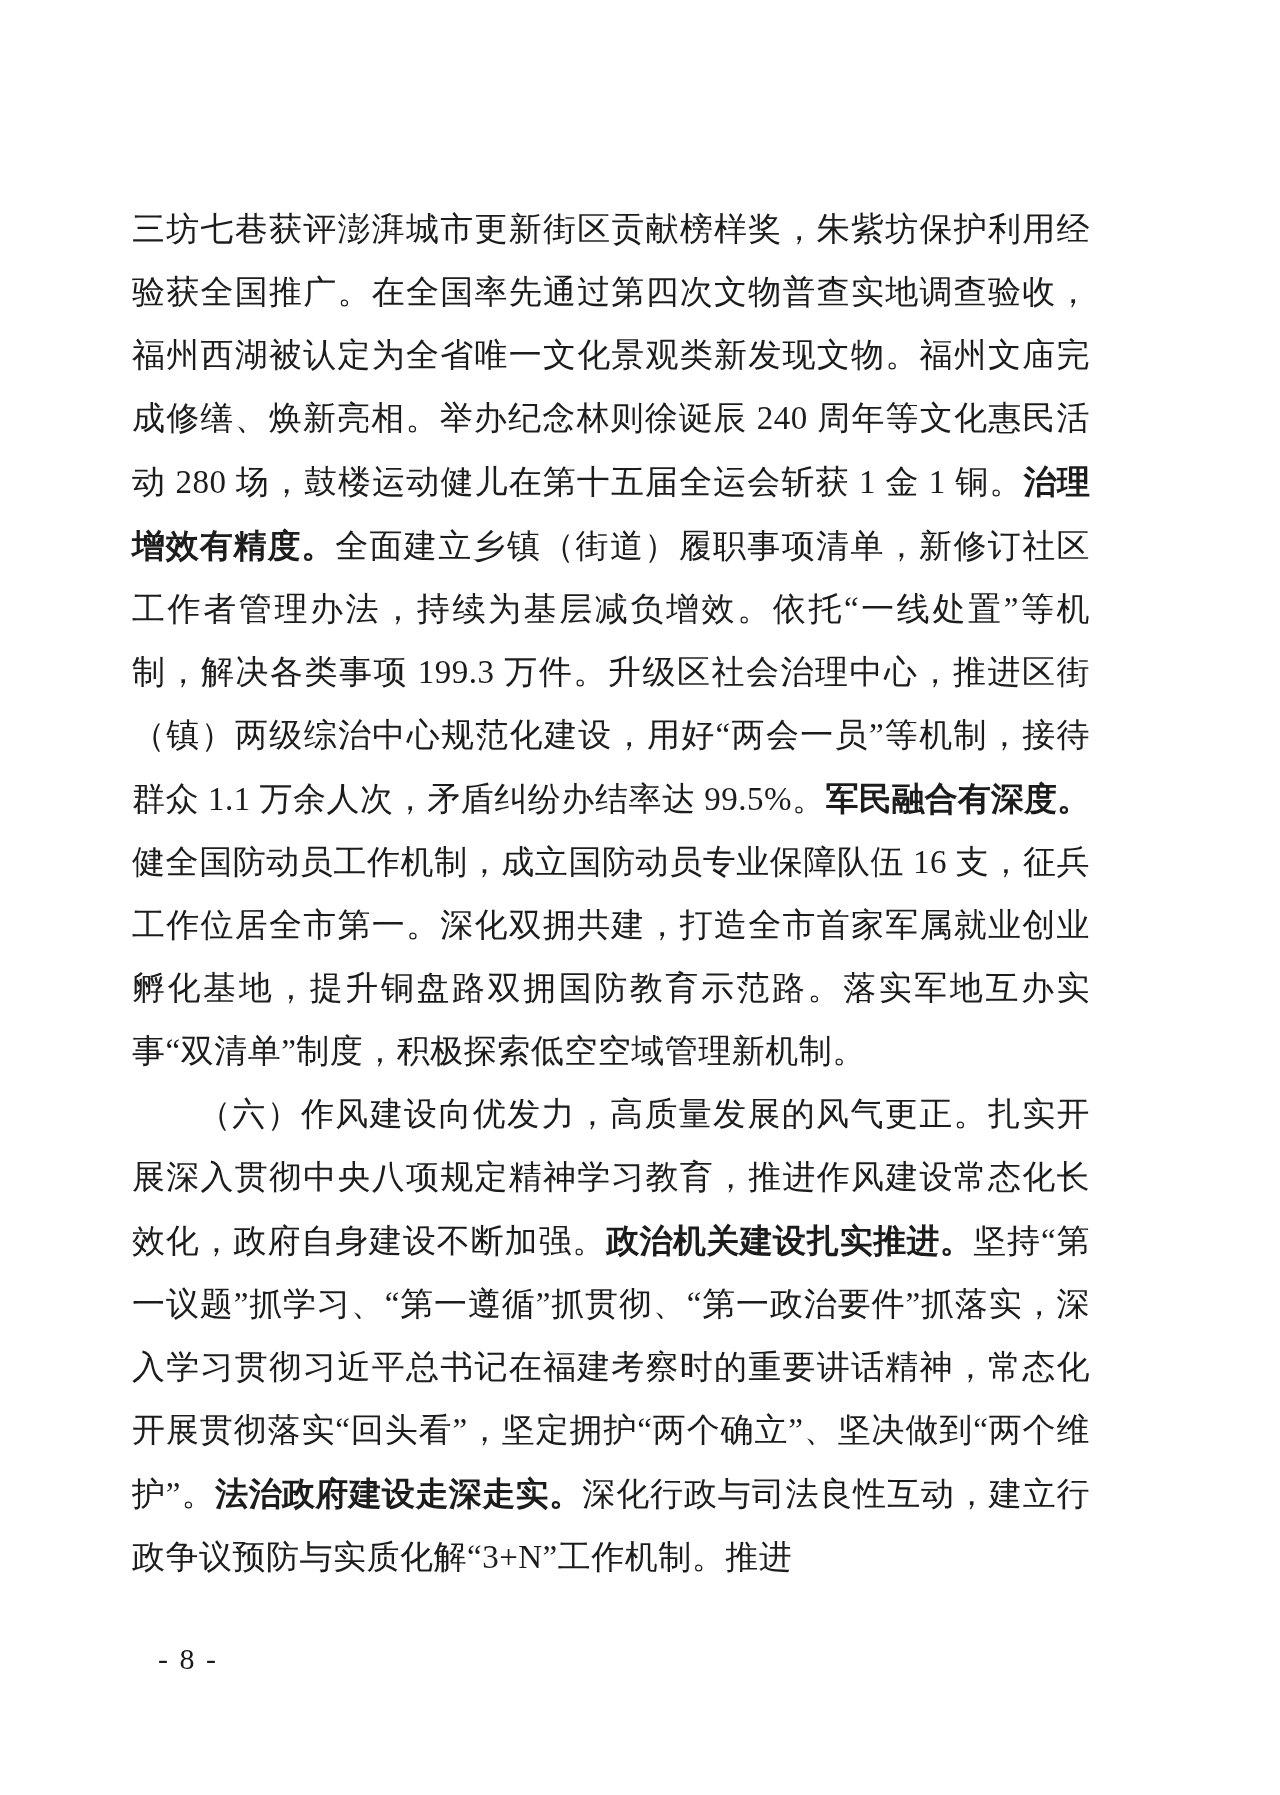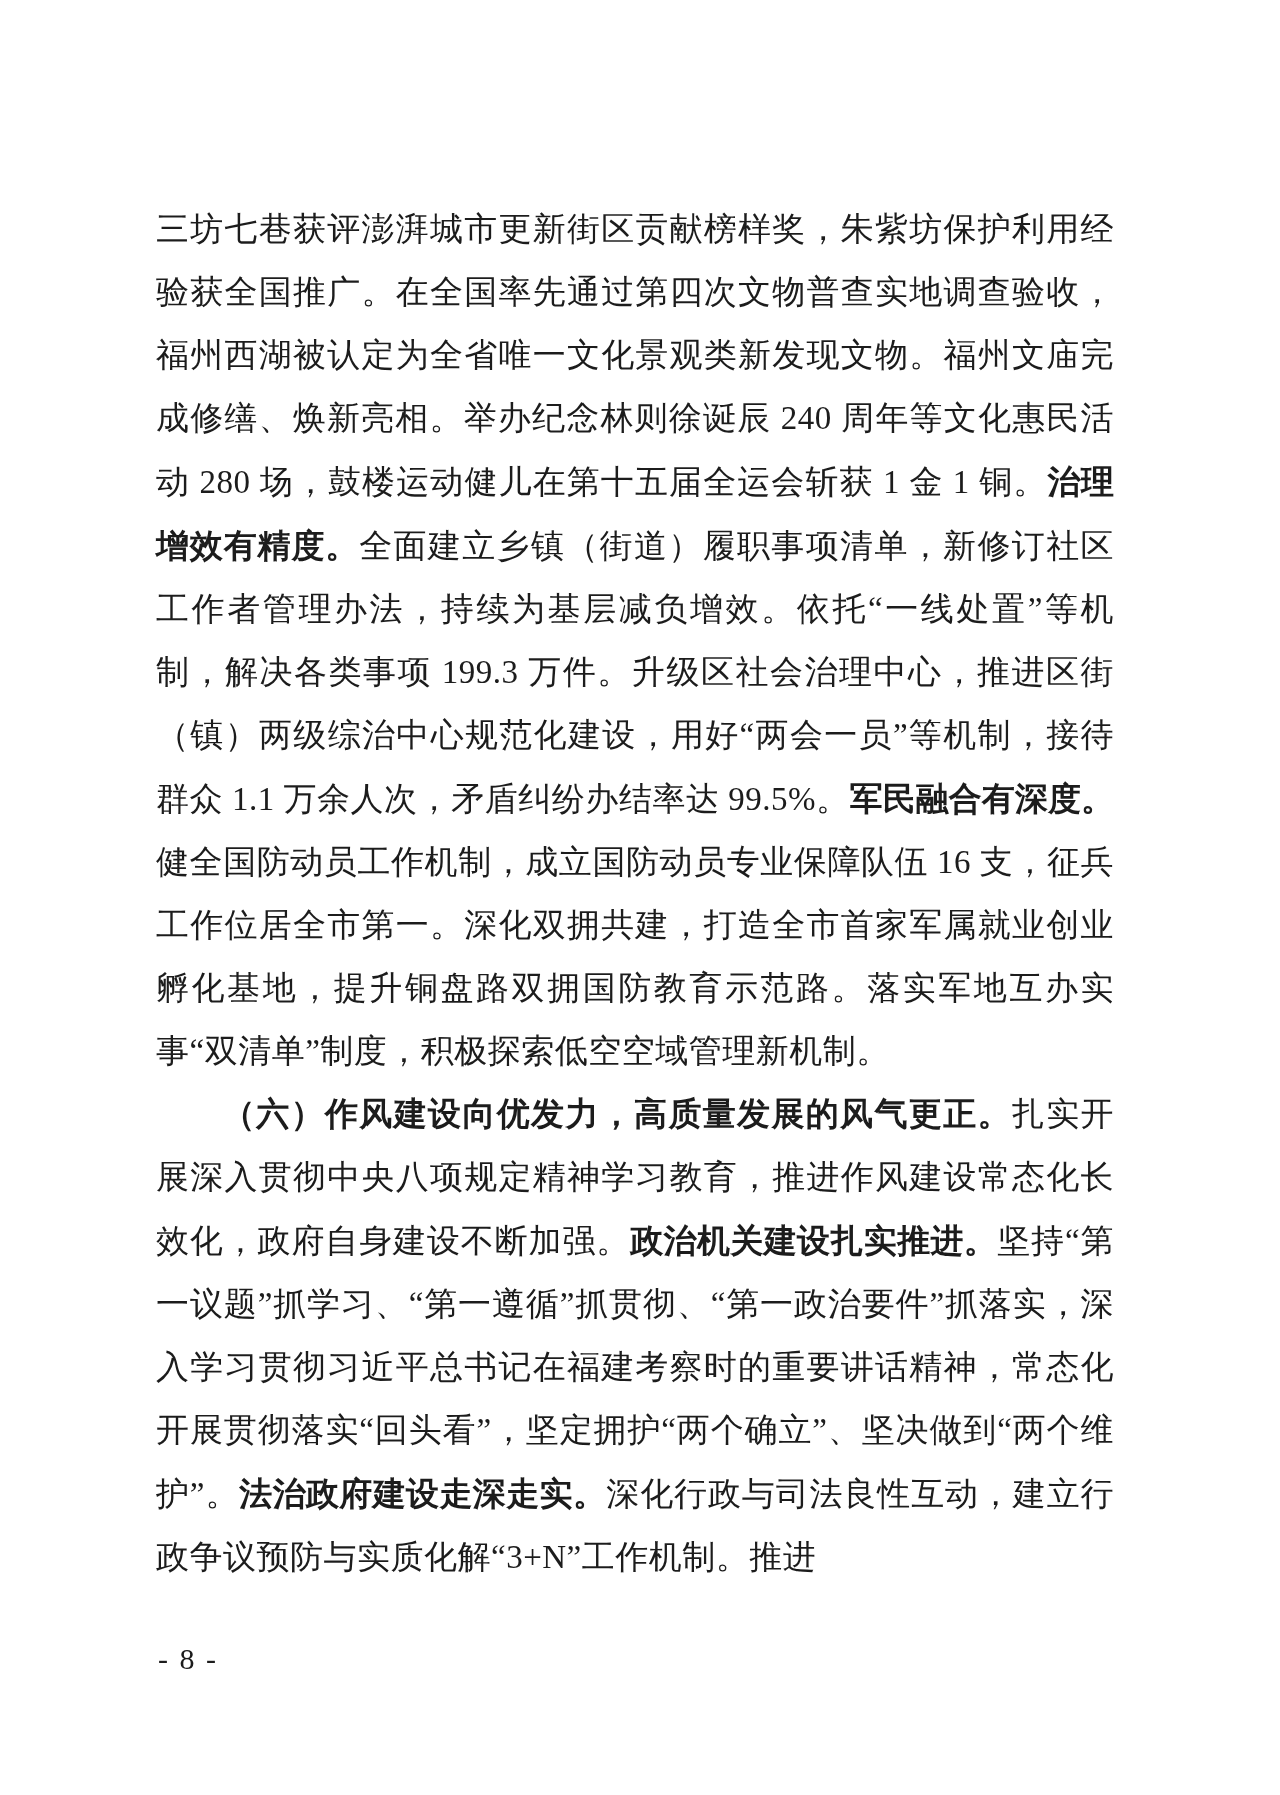--- a/index.html
+++ b/index.html
@@ -15,21 +15,21 @@
     font-family: "Liberation Serif", "DejaVu Serif", serif;
     color: #1c1c1c;
   }
   .doc-page {
     position: absolute;
     inset: 0;
     background: #ffffff;
   }
   .text-block {
     position: absolute;
-    left: 156px;
+    left: 132px;
     top: 198px;
     width: 958px;
     font-size: 33px;
     line-height: 63px;
     text-align: justify;
     text-justify: inter-ideograph;
     letter-spacing: 0.5px;
   }
   .text-block p {
     margin: 0;
@@ -42,21 +42,21 @@
     font-weight: 400;
   }
   .run.bold {
     
     font-weight: 700;
     font-family: "Liberation Sans", "DejaVu Sans", sans-serif;
     letter-spacing: 0px;
   }
   .run.kai {
     
-    font-weight: 700;
+    font-weight: 400;
     font-family: "Liberation Serif", "DejaVu Serif", serif;
   }
   .page-number {
     position: absolute;
     left: 158px;
     top: 1638px;
     font-size: 30px;
     line-height: 42px;
     letter-spacing: 2px;
     font-family: "Liberation Serif", "DejaVu Serif", serif;

